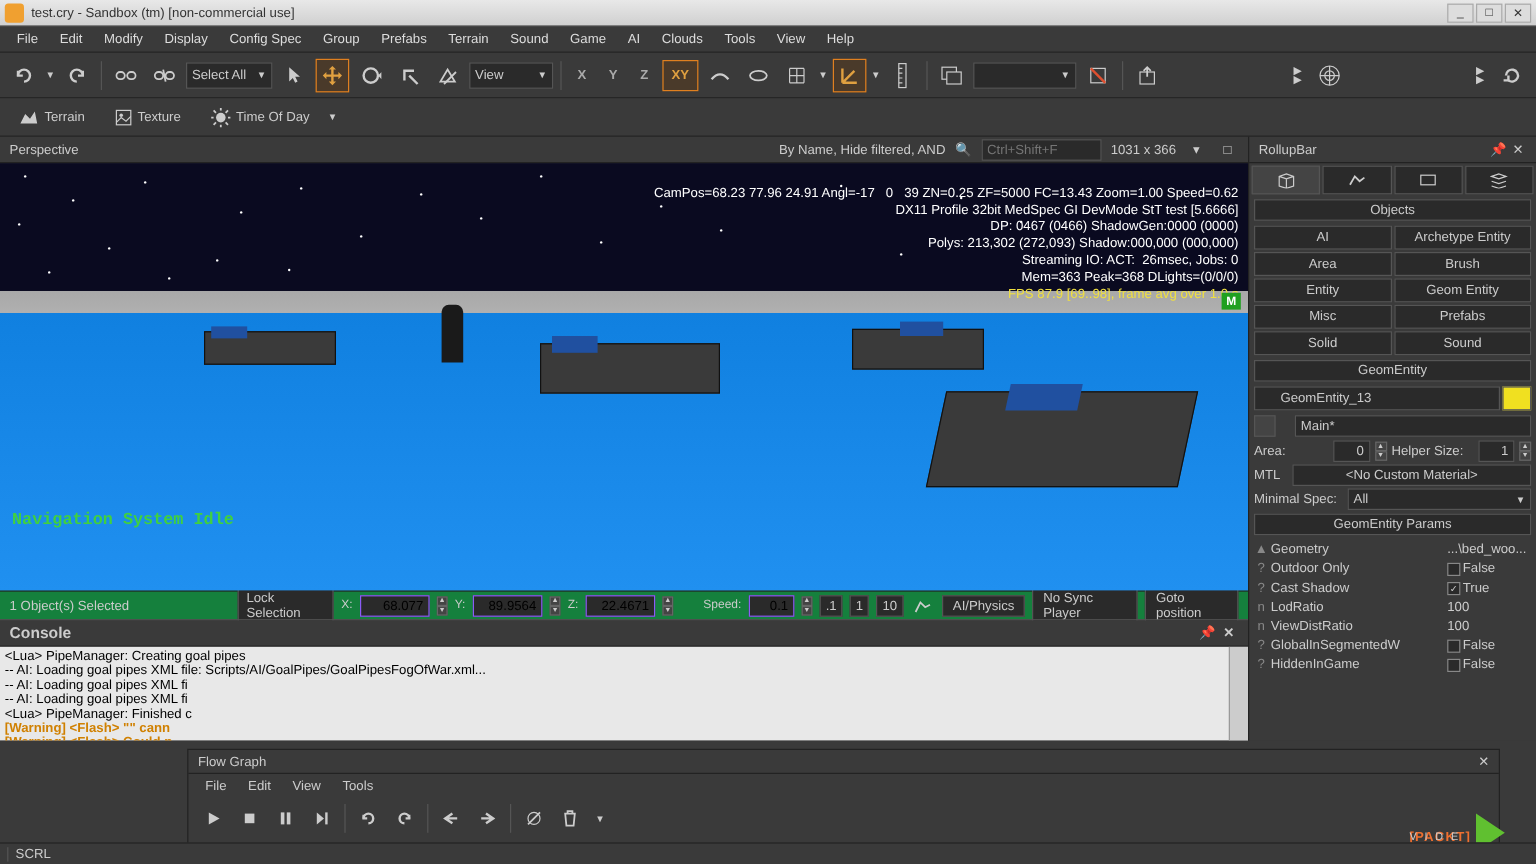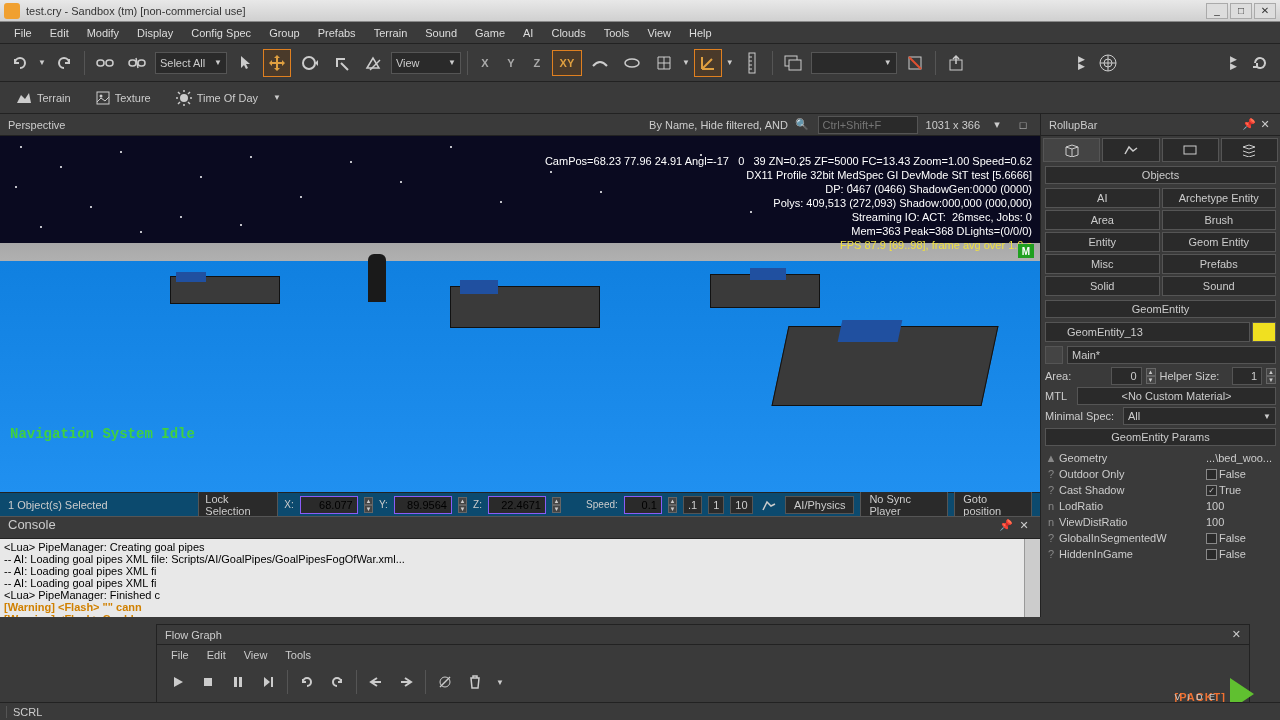--- a/index.html
+++ b/index.html
@@ -43,32 +43,32 @@
 .stars { position: absolute; top: 0; left: 0; right: 0; height: 120px; }
 .star { position: absolute; width: 2px; height: 2px; background: #fff; border-radius: 50%; }
 .debug-text { position: absolute; top: 6px; right: 8px; text-align: right; font-family: 'Courier New', monospace; font-size: 11px; color: #fff; line-height: 13px; white-space: pre; }
 .debug-text .fps { color: #f0e040; }
 .nav-idle { position: absolute; bottom: 50px; left: 10px; font-family: 'Courier New', monospace; font-size: 14px; color: #40d040; font-weight: bold; }
 .m-badge { position: absolute; top: 108px; right: 6px; width: 16px; height: 14px; background: #20a020; color: #fff; display: flex; align-items: center; justify-content: center; font-weight: bold; font-size: 10px; }
 .bed { position: absolute; background: #3a3a3a; border: 1px solid #111; }
 .pillow { position: absolute; background: #2050a0; }
 
 
-.vp-status { height: 24px; background: #0c4a6e; display: flex; align-items: center; padding: 0 8px; gap: 6px; border-top: 1px solid #222; }
+.vp-status { height: 24px; background: #15803d; display: flex; align-items: center; padding: 0 8px; gap: 6px; border-top: 1px solid #222; }
 .vp-status .sel { width: 200px; }
 .vp-status .lock { background: #2a2a2a; border: 1px solid #555; padding: 2px 6px; }
 .vp-status .coord-label { font-size: 10px; }
 .vp-status .coord { width: 58px; height: 18px; background: #2a2a2a; border: 1px solid #8b5cf6; padding: 0 4px; text-align: right; }
 .vp-status .btn { background: #2a2a2a; border: 1px solid #555; padding: 2px 8px; cursor: pointer; }
 .spinner { width: 10px; display: flex; flex-direction: column; }
 .spinner div { height: 8px; background: #444; border: 1px solid #666; font-size: 6px; text-align: center; line-height: 6px; }
 
 
 .console { border-top: 1px solid #555; }
-.console-header { height: 22px; background: #3a3a3a; display: flex; align-items: flex-start; padding: 0 8px; border-bottom: 1px solid #222; }
+.console-header { height: 22px; background: #3a3a3a; display: flex; align-items: center; padding: 0 8px; border-bottom: 1px solid #222; font-weight: bold; }
 .console-header .title { flex: 1; font-size: 13px; }
 .console-header .btn { width: 16px; height: 16px; display: flex; align-items: center; justify-content: center; cursor: pointer; margin-left: 2px; }
 .console-body { height: 78px; background: #e8e8e8; color: #000; padding: 2px 4px; font-family: 'Courier New', monospace; font-size: 11px; overflow: hidden; position: relative; }
 .console-body .line { white-space: nowrap; }
 .console-body .warn { color: #d08000; font-weight: bold; }
 .console-body .scroll { position: absolute; right: 0; top: 0; bottom: 0; width: 16px; background: #ccc; border-left: 1px solid #999; }
 
 
 .flowgraph { position: absolute; left: 156px; top: 624px; right: 30px; height: 86px; background: #3a3a3a; border: 1px solid #222; }
 .fg-header { height: 20px; display: flex; align-items: center; padding: 0 8px; font-size: 13px; border-bottom: 1px solid #222; }
@@ -85,21 +85,21 @@
 .rollup-header .btn { width: 14px; height: 14px; cursor: pointer; margin-left: 2px; display: flex; align-items: center; justify-content: center; }
 .rollup-tabs { height: 28px; display: flex; gap: 2px; padding: 2px; }
 .rollup-tabs .tab { flex: 1; background: #2a2a2a; border: 1px solid #555; display: flex; align-items: center; justify-content: center; cursor: pointer; }
 .rollup-tabs .tab.active { background: #444; }
 .section-header { height: 18px; background: #2a2a2a; border: 1px solid #555; display: flex; align-items: center; justify-content: center; margin: 2px 4px; font-size: 11px; }
 .obj-grid { display: grid; grid-template-columns: 1fr 1fr; gap: 2px; padding: 2px 4px; }
 .obj-btn { height: 20px; background: #2a2a2a; border: 1px solid #555; display: flex; align-items: center; justify-content: center; cursor: pointer; }
 .name-row { display: flex; gap: 2px; padding: 2px 4px; align-items: center; }
 .name-row input { flex: 1; height: 20px; background: #2a2a2a; border: 1px solid #555; color: #ccc; padding: 0 21px; }
 .name-row .color { width: 24px; height: 20px; background: #f0e020; border: 1px solid #555; }
-.layer-row { display: flex; gap: 4px; padding: 2px 4px; align-items: center; }
+.layer-row { display: flex; gap: 16px; padding: 2px 4px; align-items: center; }
 .layer-row .icon { width: 18px; height: 18px; background: #444; border: 1px solid #555; }
 .layer-row .val { flex: 1; height: 18px; background: #2a2a2a; border: 1px solid #555; padding: 0 4px; display: flex; align-items: center; }
 .prop-row { display: flex; padding: 1px 4px; align-items: center; gap: 4px; }
 .prop-row .label { width: 62px; }
 .prop-row .val { flex: 1; height: 18px; background: #2a2a2a; border: 1px solid #555; padding: 0 4px; display: flex; align-items: center; }
 .prop-row .num { width: 40px; text-align: right; justify-content: flex-end; }
 .params { padding: 2px 4px; }
 .param-row { display: flex; align-items: center; height: 16px; gap: 2px; font-size: 10px; }
 .param-row .icon { width: 12px; text-align: center; color: #888; }
 .param-row .name { flex: 1; }
@@ -359,21 +359,21 @@
           <div class="star" style="top:28px;left:800px"></div>
         <div class="star" style="top:48px;left:850px"></div>
           <div class="star" style="top:90px;left:40px"></div>
         <div class="star" style="top:95px;left:140px"></div>
           <div class="star" style="top:88px;left:240px"></div>
       </div>
       <div class="debug-text">
 <span>CamPos=68.23 77.96 24.91 Angl=-17   0   39 ZN=0.25 ZF=5000 FC=13.43 Zoom=1.00 Speed=0.62</span>
 <span>DX11 Profile 32bit MedSpec GI DevMode StT test [5.6666]</span>
 <span>DP: 0467 (0466) ShadowGen:0000 (0000)</span>
-<span>Polys: 409,513 (272,093) Shadow:000,000 (000,000)</span>
+<span>Polys: 213,302 (272,093) Shadow:000,000 (000,000)</span>
 <span>Streaming IO: ACT:  26msec, Jobs: 0</span>
 <span>Mem=363 Peak=368 DLights=(0/0/0)</span>
 <span class="fps">FPS 87.9 [69..98], frame avg over 1.0 s</span></div>
       <div class="m-badge">M</div>
 
       <div class="bed" style="top:140px;left:170px;width:110px;height:28px"></div>
       <div class="pillow" style="top:136px;left:176px;width:30px;height:10px"></div>
       <div class="bed" style="top:150px;left:450px;width:150px;height:42px"></div>
       <div class="pillow" style="top:144px;left:460px;width:38px;height:14px"></div>
       <div class="bed" style="top:138px;left:710px;width:110px;height:34px"></div>

